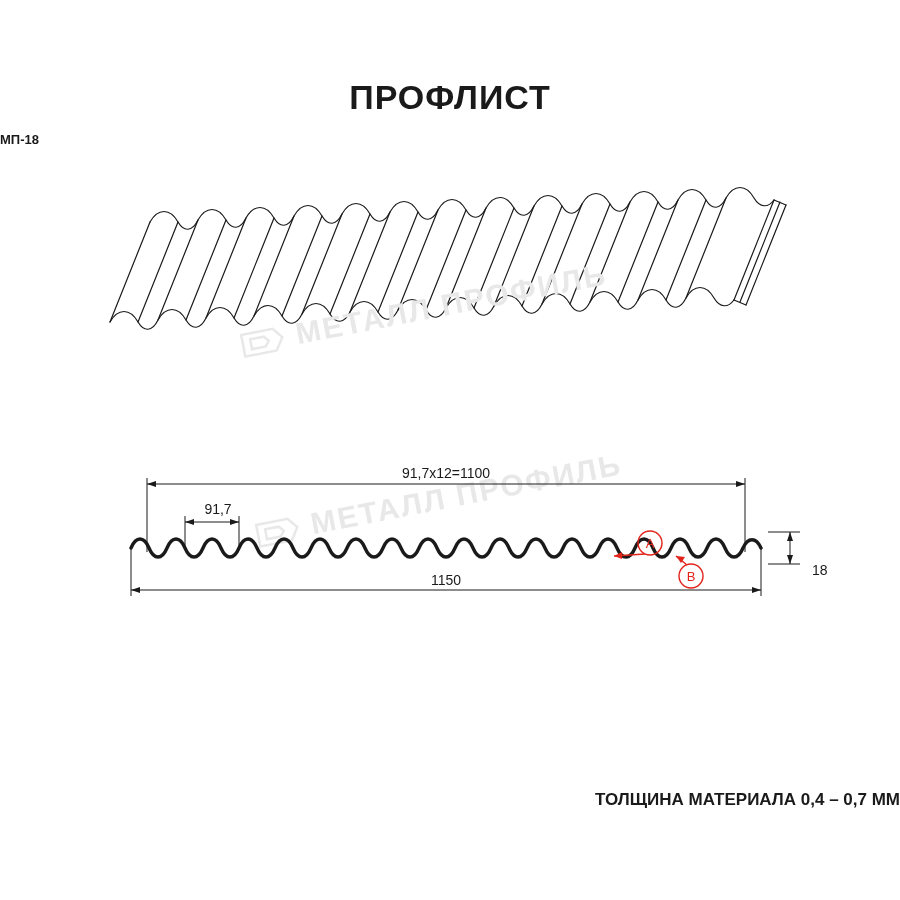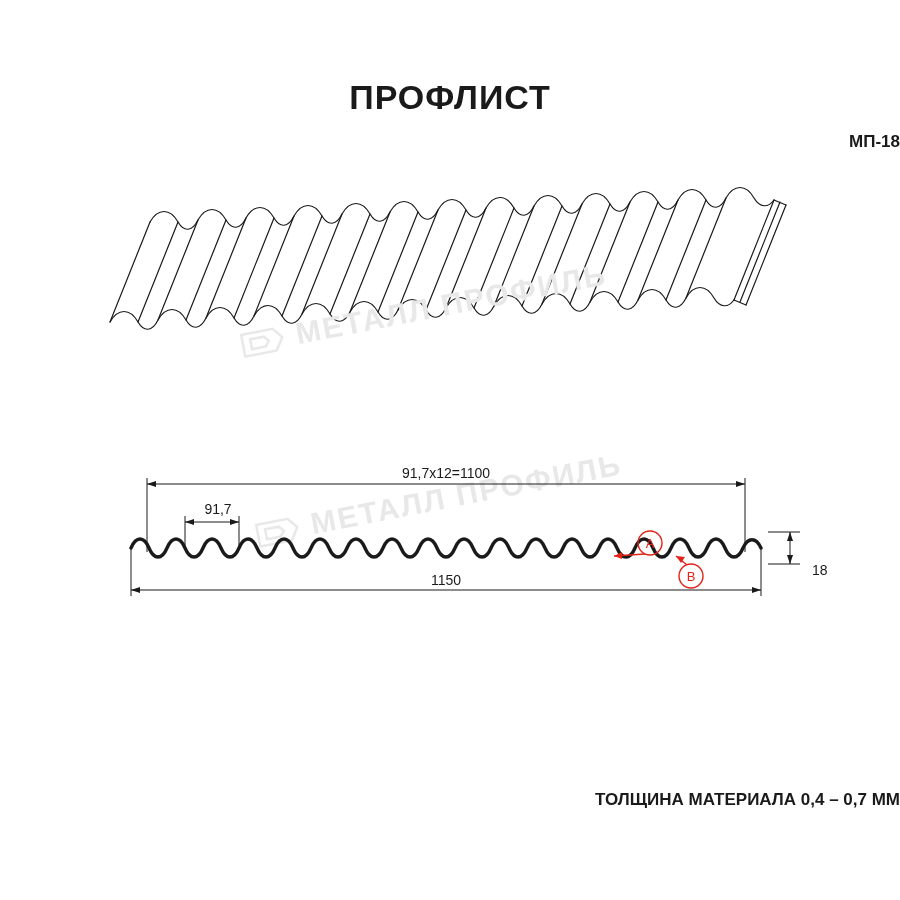--- a/index.html
+++ b/index.html
@@ -29,22 +29,22 @@
     text-align: center;
     font-size: 34px;
     font-weight: bold;
     letter-spacing: 1px;
   }
   .subtitle {
     position: absolute;
     left: 0;
     top: 132px;
     width: 900px;
-    text-align: right;
-    font-size: 17px;
+    text-align: left;
+    font-size: 13px;
     font-weight: bold;
   }
   .footnote {
     position: absolute;
     left: 0;
     top: 790px;
     width: 900px;
     text-align: right;
     font-size: 17px;
     font-weight: bold;

